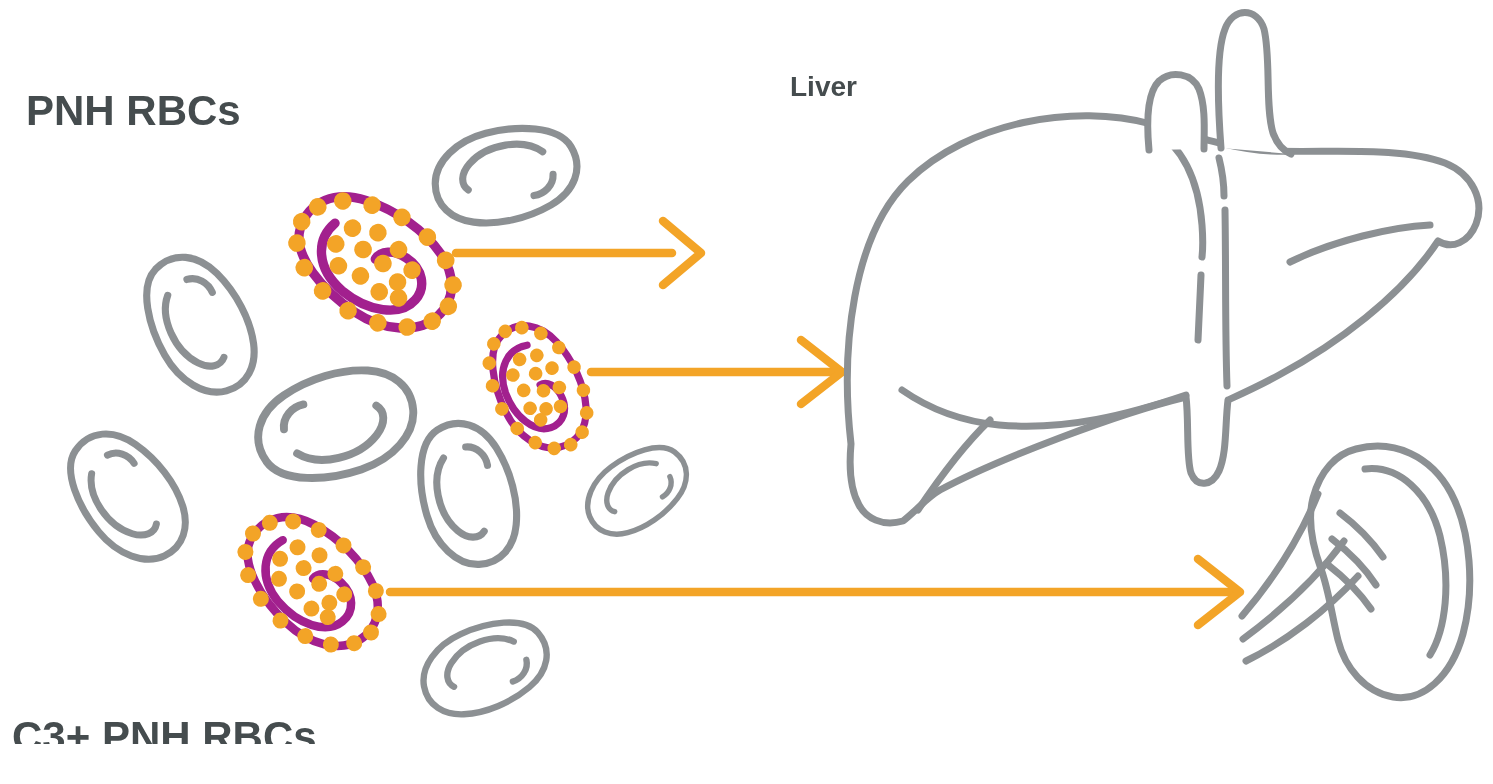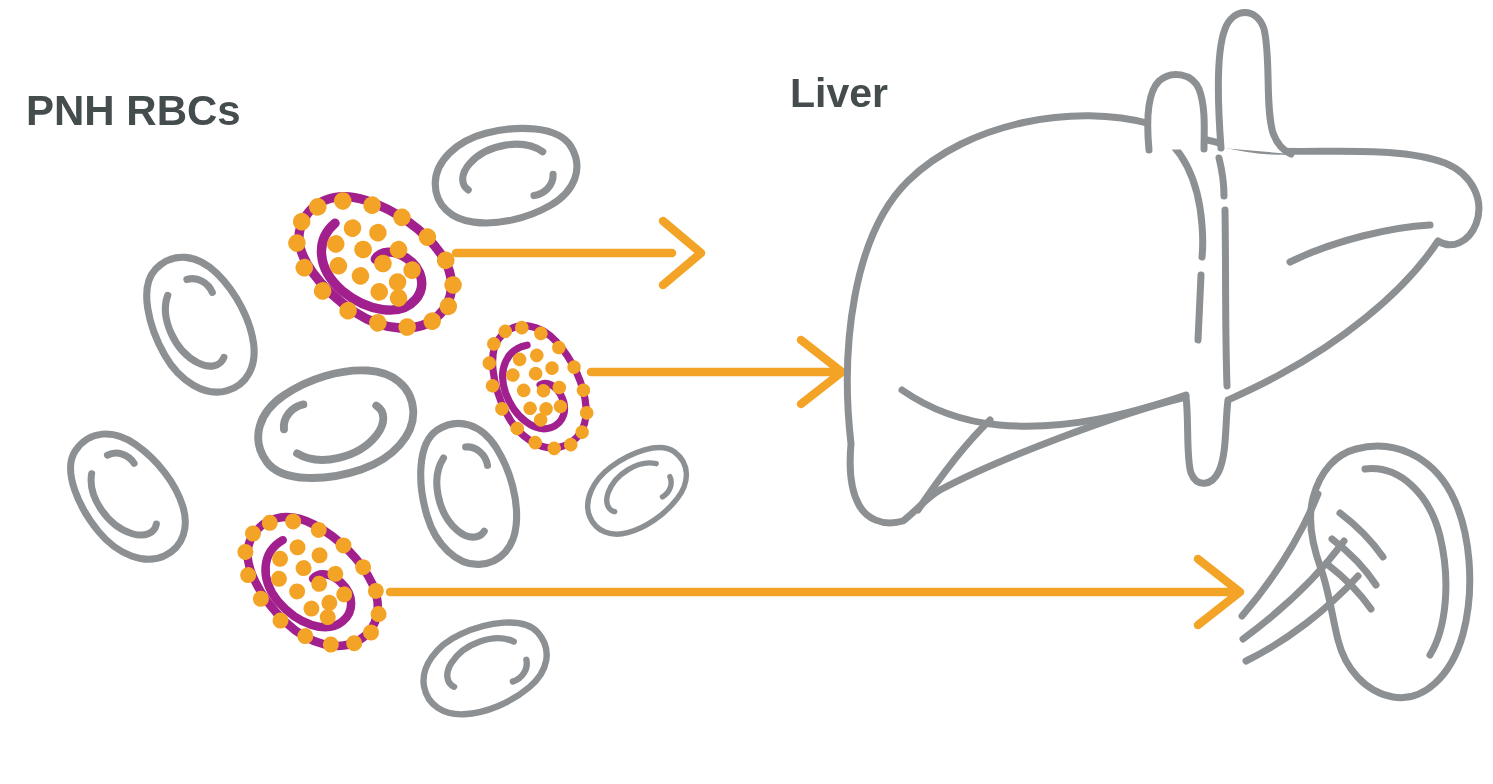--- a/index.html
+++ b/index.html
@@ -21,21 +21,21 @@
   .diagram-label{
     position:absolute;
     font-weight:700;
     font-size:42px;
     line-height:1;
     color:var(--text);
     letter-spacing:0;
     white-space:nowrap;
   }
   .lbl-pnh{left:26px;top:90px;}
-  .lbl-liver{left:790px;top:73px;font-size:41px;}
+  .lbl-liver{left:790px;top:73px;font-size:28px;}
   .lbl-c3{left:12px;top:716px;}
   .lbl-spleen{left:1240px;top:724px;}
 </style>
 </head>
 <body>
 
 <div class="canvas">
 
   <svg width="1493" height="784" viewBox="0 0 1493 784" xmlns="http://www.w3.org/2000/svg" xmlns:xlink="http://www.w3.org/1999/xlink">
 
@@ -153,13 +153,14 @@
       <path d="M 1358,576 C 1328,609 1287,641 1246,661"></path>
 
       <path d="M 1340,513 C 1356,525 1371,540 1383,557"></path>
       <path d="M 1332,539 C 1349,552 1365,568 1376,585"></path>
       <path d="M 1327,564 C 1345,578 1360,593 1371,609"></path>
     </g>
   </svg>
 
   <div class="diagram-label lbl-pnh">PNH RBCs</div>
   <div class="diagram-label lbl-liver">Liver</div>
+  <div class="diagram-label lbl-c3">C3+ PNH RBCs</div>
 </div>
 
 </body></html>

